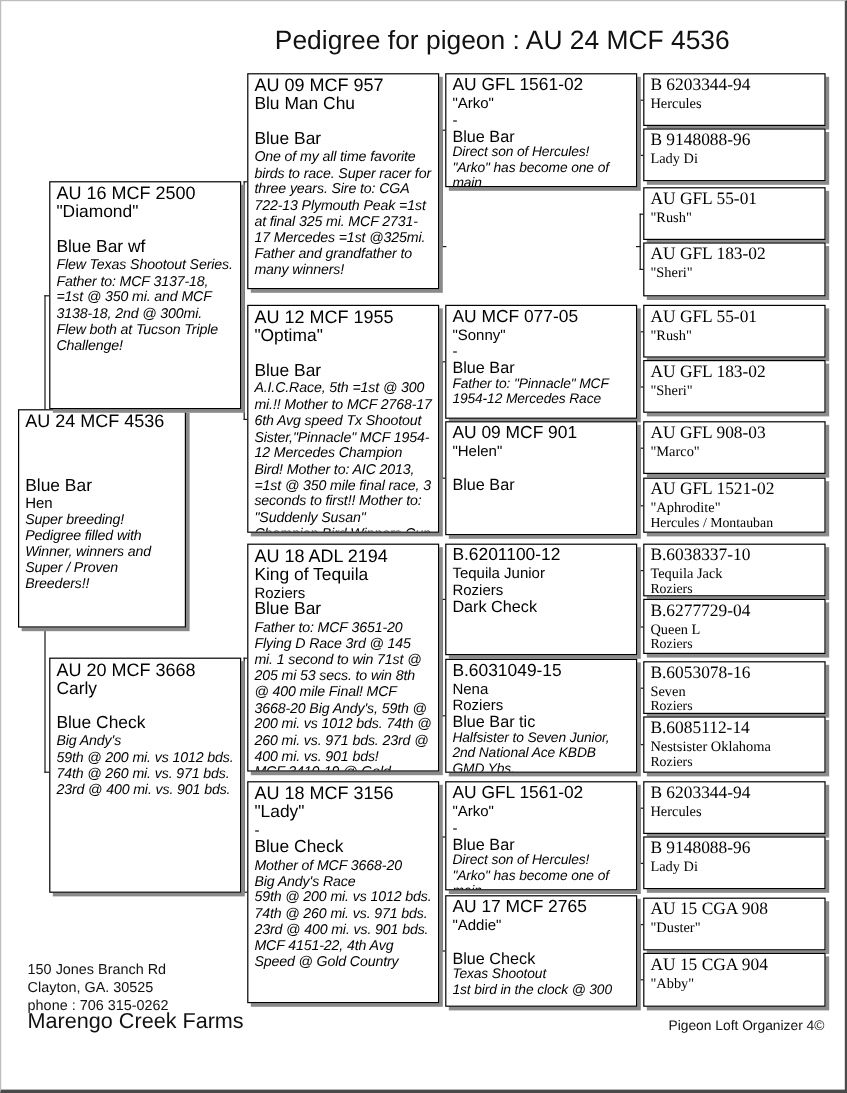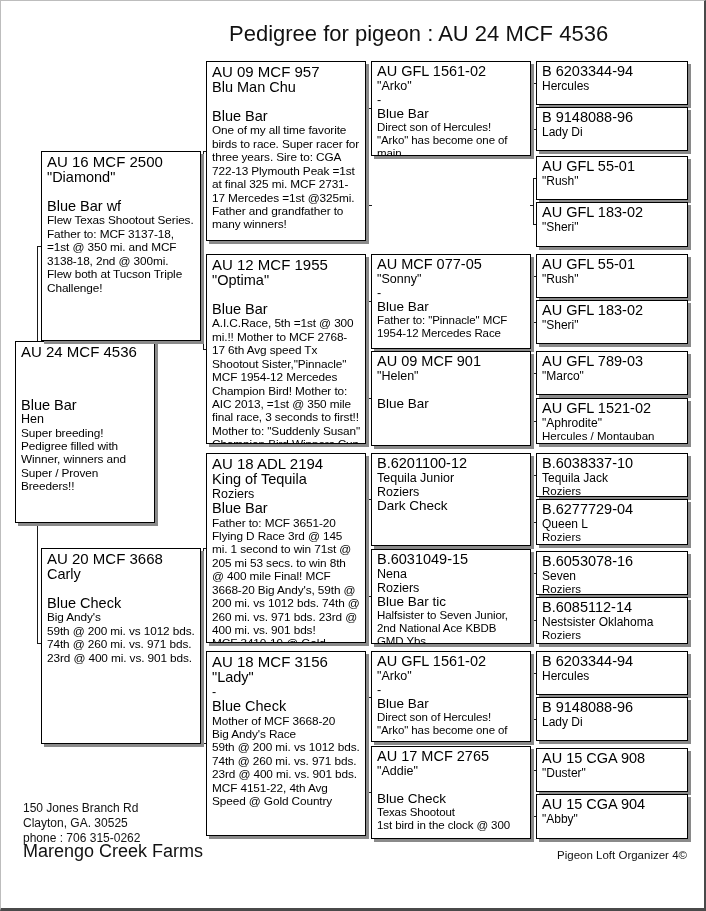--- a/index.html
+++ b/index.html
@@ -15,29 +15,29 @@
   .box{
     position:absolute;background:#fff;border:1px solid #000;
     box-shadow:3px 3px 0 #8a8a8a;
     padding:2px 5px;box-sizing:border-box;overflow:hidden;z-index:2;
   }
   .band{font-size:15px;line-height:1.08;white-space:nowrap;}
   .bname{font-size:14.5px;line-height:1.1;min-height:16px;white-space:nowrap;}
   .strain{font-size:12.5px;line-height:1.05;min-height:13px;white-space:nowrap;}
   .colorline{font-size:14.5px;line-height:1.05;white-space:nowrap;}
   .sexline{font-size:12.5px;line-height:1.05;}
-  .desc{font-size:11.8px;line-height:1.14;white-space:pre-line;letter-spacing:-0.1px;}
+  .desc{font-size:11.8px;line-height:1.14;white-space:pre-line;letter-spacing:-0.1px;font-style:italic;}
   
   .sm .band{font-size:14.5px;}
   .sm .bname{font-size:12.5px;min-height:14px;}
   .sm .strain{font-size:12.5px;min-height:13px;}
   .sm .colorline{font-size:13.5px;}
   .sm .desc{font-size:11.5px;}
   
-  .xs{padding:2px 5px;}
+  .xs{padding:2px 5px;font-family:Liberation Serif, serif;}
   .xs .band{font-size:14.5px;line-height:1.1;}
   .xs .bname{font-size:12px;line-height:1.12;min-height:0;}
   .xs .strain{font-size:11.5px;line-height:1.1;min-height:0;}
   
   .subject .bname{min-height:21px;}
   .subject .strain{min-height:17px;}
   
   .hl,.vl{position:absolute;background:#1a1a1a;z-index:1;}
   .hl{height:1px;}
   .vl{width:1px;}
@@ -263,21 +263,21 @@
     <div class="band">AU GFL 55-01</div>
     <div class="bname">"Rush"</div>
     <div class="strain"></div>
   </div>
   <div class="box xs" style="left:535px;top:299px;width:152px;height:44px">
     <div class="band">AU GFL 183-02</div>
     <div class="bname">"Sheri"</div>
     <div class="strain"></div>
   </div>
   <div class="box xs" style="left:535px;top:350px;width:152px;height:44px">
-    <div class="band">AU GFL 789-03</div>
+    <div class="band">AU GFL 908-03</div>
     <div class="bname">"Marco"</div>
     <div class="strain"></div>
   </div>
   <div class="box xs" style="left:535px;top:397px;width:152px;height:46px">
     <div class="band">AU GFL 1521-02</div>
     <div class="bname">"Aphrodite"</div>
     <div class="strain">Hercules / Montauban</div>
   </div>
   <div class="box xs" style="left:535px;top:452px;width:152px;height:44px">
     <div class="band">B.6038337-10</div>

